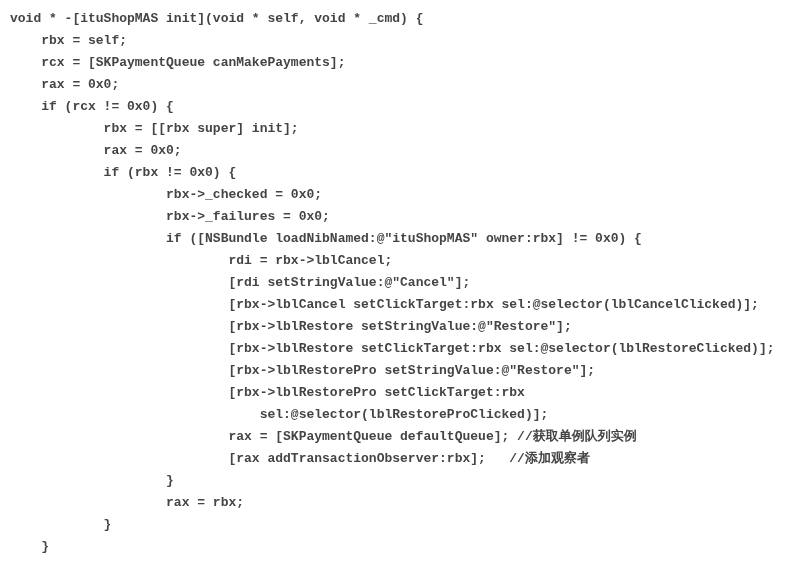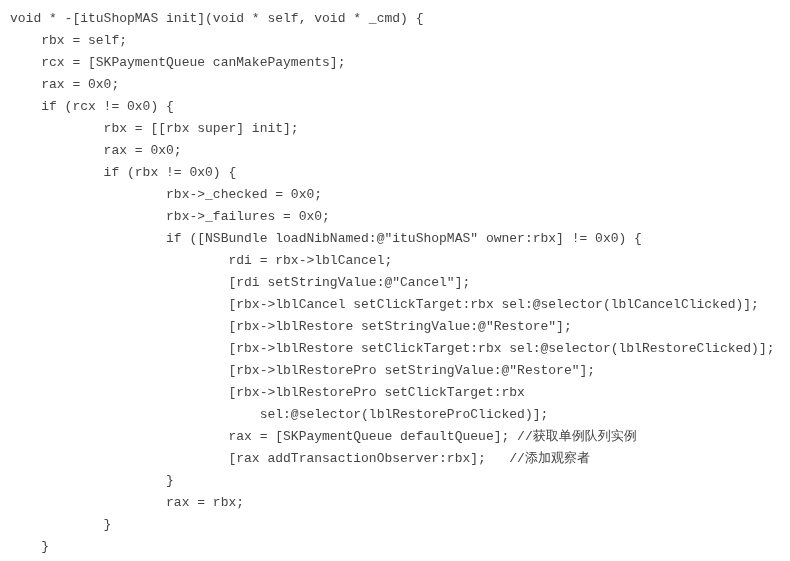--- a/index.html
+++ b/index.html
@@ -12,18 +12,18 @@
   }
   pre {
     margin: 0;
     padding: 8px 10px;
     font-family: Consolas, "Courier New", monospace;
     font-size: 13px;
     line-height: 22px;
     color: #444444;
     white-space: pre;
   }
-  .line { display: block; }
+  .line { display: block; font-weight: bold; }
 </style>
 </head>
 <body>
 
 <pre><span class="line">void * -[ituShopMAS init](void * self, void * _cmd) {</span><span class="line">    rbx = self;</span><span class="line">    rcx = [SKPaymentQueue canMakePayments];</span><span class="line">    rax = 0x0;</span><span class="line">    if (rcx != 0x0) {</span><span class="line">            rbx = [[rbx super] init];</span><span class="line">            rax = 0x0;</span><span class="line">            if (rbx != 0x0) {</span><span class="line">                    rbx-&gt;_checked = 0x0;</span><span class="line">                    rbx-&gt;_failures = 0x0;</span><span class="line">                    if ([NSBundle loadNibNamed:@"ituShopMAS" owner:rbx] != 0x0) {</span><span class="line">                            rdi = rbx-&gt;lblCancel;</span><span class="line">                            [rdi setStringValue:@"Cancel"];</span><span class="line">                            [rbx-&gt;lblCancel setClickTarget:rbx sel:@selector(lblCancelClicked)];</span><span class="line">                            [rbx-&gt;lblRestore setStringValue:@"Restore"];</span><span class="line">                            [rbx-&gt;lblRestore setClickTarget:rbx sel:@selector(lblRestoreClicked)];</span><span class="line">                            [rbx-&gt;lblRestorePro setStringValue:@"Restore"];</span><span class="line">                            [rbx-&gt;lblRestorePro setClickTarget:rbx</span><span class="line">                                sel:@selector(lblRestoreProClicked)];</span><span class="line">                            rax = [SKPaymentQueue defaultQueue]; //获取单例队列实例</span><span class="line">                            [rax addTransactionObserver:rbx];   //添加观察者</span><span class="line">                    }</span><span class="line">                    rax = rbx;</span><span class="line">            }</span><span class="line">    }</span><span class="line">    return rax;</span></pre>
 
 </body></html>

